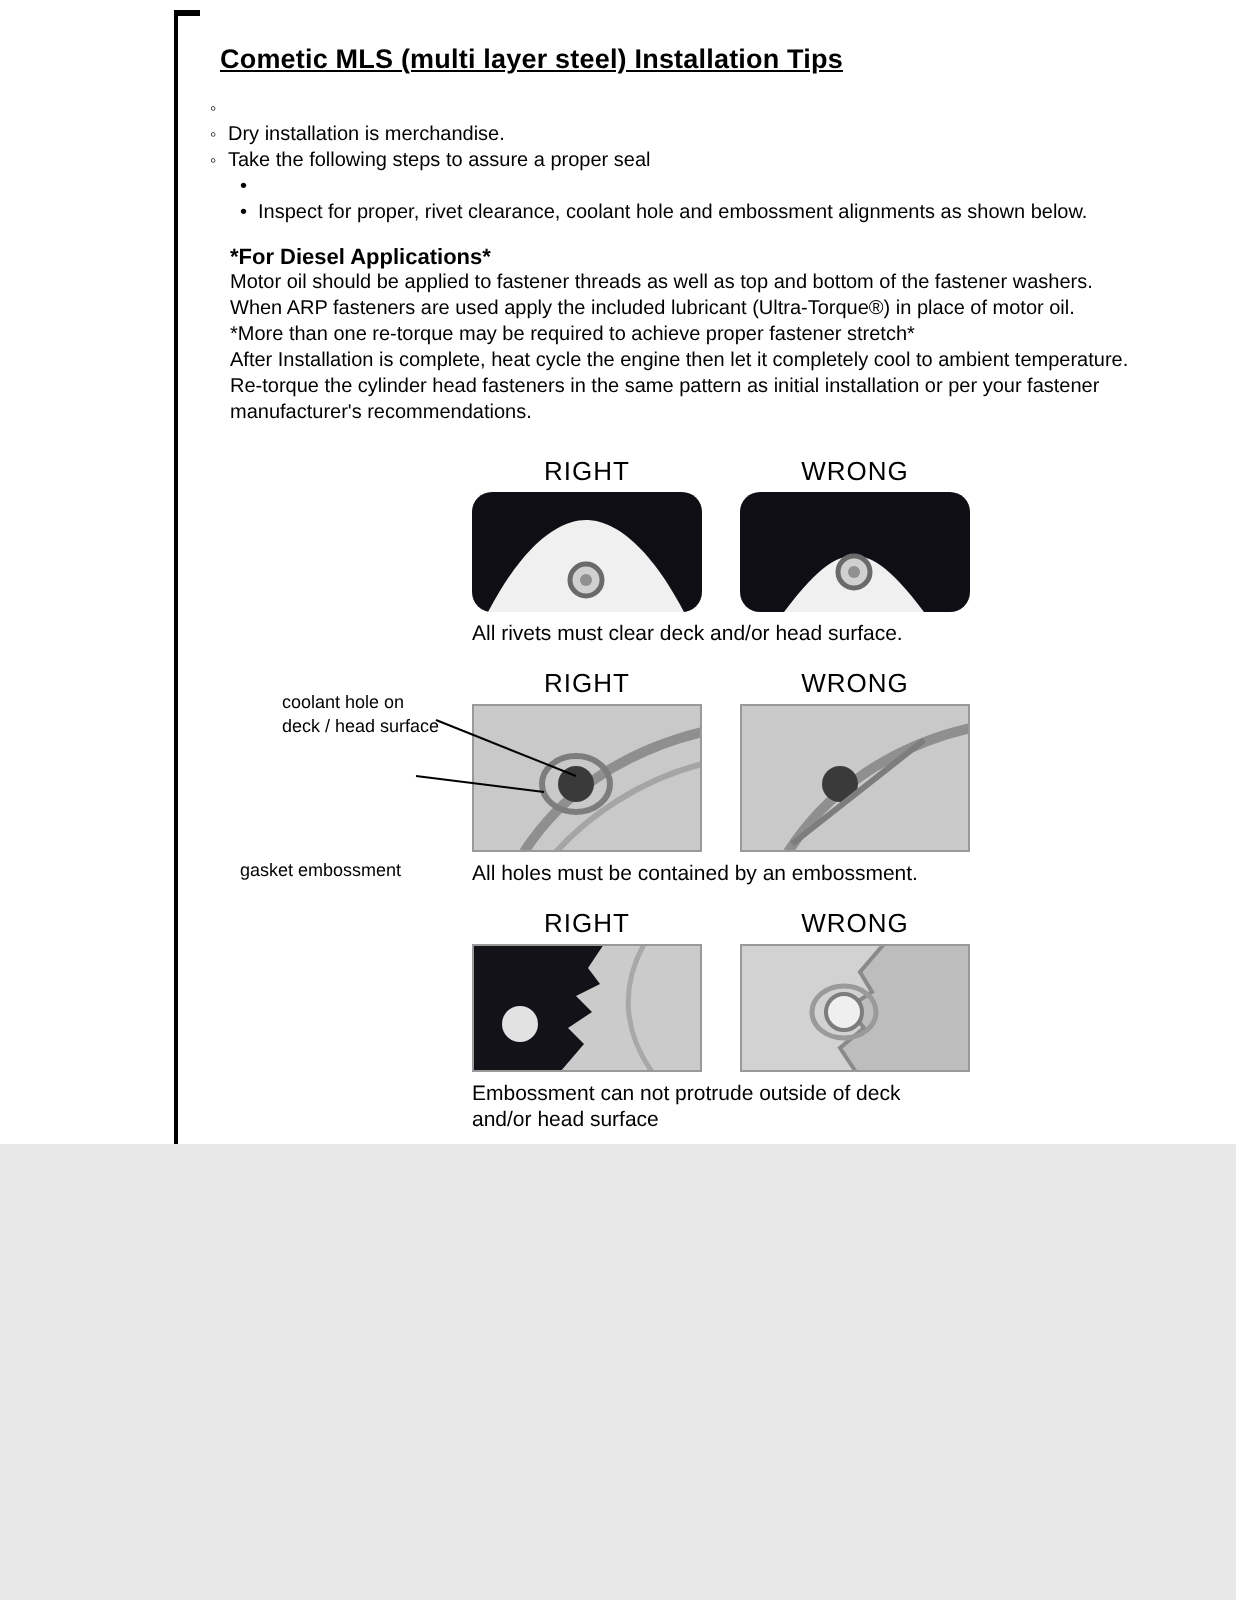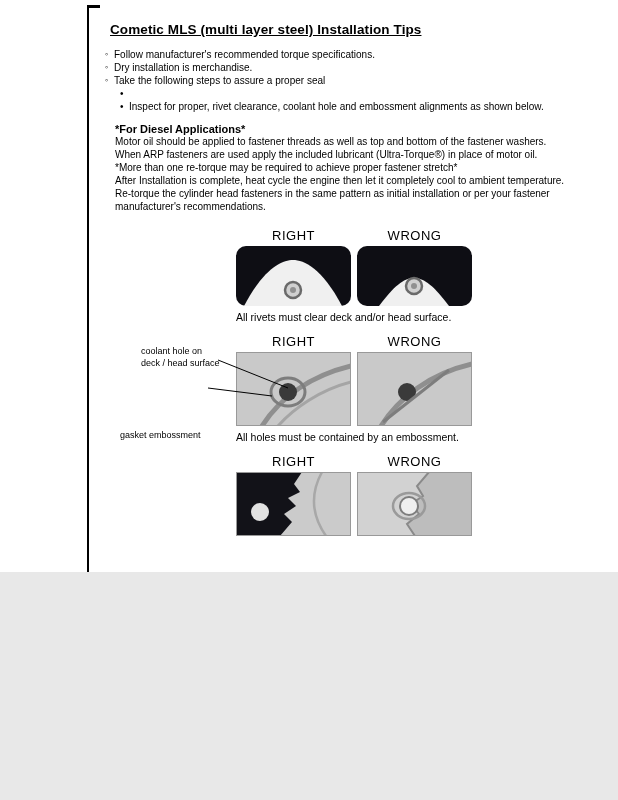--- a/index.html
+++ b/index.html
@@ -21,21 +21,21 @@
   .tips { margin-left:5px; font-size:10px; }
   .b-row { display:flex; line-height:13px; }
   .b-marker { width:9px; flex:none; font-size:9px; }
   .sub { margin-left:15px; }
   .sub .b-marker { font-size:10px; }
 
   .diesel-h { margin:10px 0 0 15px; font-size:11px; font-weight:bold; }
   .para { margin:0 0 0 15px; font-size:10px; line-height:13px; width:460px; }
 
   .figures { position:absolute; left:100px; top:228px; width:510px; }
-  .fig-row { position:relative; margin-left:136px; display:flex; gap:6px; }
+  .fig-row { position:relative; margin-left:136px; display:flex; gap:19px; }
   .fig-col { width:115px; flex:none; }
   .fig-label { text-align:center; font-size:13px; letter-spacing:0.5px; margin-bottom:3px; }
   .fig-img { display:block; width:115px; }
   .fig-caption { margin:5px 0 10px 136px; font-size:10.5px; line-height:13px; }
   .fig-caption.narrow { width:242px; }
 
   .ann-coolant { position:absolute; left:-95px; top:12px; width:84px; font-size:9px; line-height:11.5px; }
   .ann-emboss  { position:absolute; left:-116px; top:64px; font-size:9px; white-space:nowrap;margin-top:32px; }
   .leader { position:absolute; left:-30px; top:18px; width:110px; height:56px; pointer-events:none; overflow:visible; }
 
@@ -52,21 +52,20 @@
 <div class="page">
   <div class="left-rule"></div>
   <div class="left-rule-nub"></div>
 
   <div class="content">
     <h1 class="title">Cometic MLS (multi layer steel) Installation Tips</h1>
 
     <div class="tips">
       <div class="b-row">
         <span class="b-marker">◦</span>
-        <span>Follow manufacturer's recommended torque specifications.</span>
       </div>
       <div class="b-row">
         <span class="b-marker">◦</span>
         <span>Dry installation is merchandise.</span>
       </div>
       <div class="b-row">
         <span class="b-marker">◦</span>
         <span>Take the following steps to assure a proper seal</span>
       </div>
       <div class="sub">
@@ -160,20 +159,21 @@
         <svg class="fig-img" viewBox="0 0 115 64">
           <rect width="115" height="64" fill="#d2d2d2"></rect>
           <path d="M72,0 L60,14 L66,24 L54,32 L62,42 L50,52 L58,64 L115,64 L115,0 Z" fill="#bdbdbd"></path>
           <path d="M72,0 L60,14 L66,24 L54,32 L62,42 L50,52 L58,64" stroke="#8a8a8a" stroke-width="2" fill="none"></path>
           <ellipse cx="52" cy="34" rx="16" ry="13" fill="none" stroke="#9a9a9a" stroke-width="2.5"></ellipse>
           <circle cx="52" cy="34" r="9" fill="#efefef" stroke="#7d7d7d" stroke-width="2"></circle>
           <rect x="0.5" y="0.5" width="114" height="63" fill="none" stroke="#999" stroke-width="1"></rect>
         </svg>
       </div>
     </div>
+    <div class="fig-caption narrow">Embossment can not protrude outside of deck and/or head surface</div>
 
   </div>
 
   <div class="disclaimer">
     <div class="disc-h">Warranty Disclaimer*</div>
     <p class="disc-p">Due to the nature of performance applications, the parts in this catalog are sold without any express warranty or any implied warranty of merchantability or fitness for a particular purpose.  Cometic Gasket Inc., shall not, under any circumstances, be liable for any special, incidental or consequential damages, including, person, party or property, but not limited to, damage, or loss of property or equipment, loss of profits or revenue, cost of purchased or replacement goods, or claims of customers of the purchase, which may arise and/or result from sale, installation or use of these parts.  Installation of these parts could adversely affect the motor manufacturers warranty coverage.</p>
     <p class="disc-p">VENUE-The agreed upon venue, in the event of dispute whatsoever between the parties, whether instituted by either party, including, but not limited to, contract terms, payment terms, delivery, type, defects, sufficiency of product, shall be the Court of Common Pleas, Lake County, Ohio or the Painesville Municipal Court, Lake County, Ohio, depending on the amount in controversy. This agreement shall be governed by and construed under the laws of the State of Ohio.</p>
     <p class="disc-p">All prices and terms are subject to change without notice.</p>
     <p class="disc-p">Terms COD- Secured with a completed dealer/jobber application on File, COD-Company check with a current credit card number on file.  Open accounts may be established by well rated firms.  A credit application is available upon request.  Open accounts are due payable Net 30 days from date of invoice.  No statement will be sent.  If an account becomes 60 or more days past due, it is subject to being placed on credit hold.  No orders will be shipped or new orders accepted until past due balance is paid.  If an account becomes 90 or more days past due, it is subject to being placed for collections.  All costs of collection are the responsibility of the customer, including attorney fees, court costs, and other expenses of litigation.</p>
     <p class="disc-p">Returns- Authorized (RGA) must be obtained in advance on all returns.  A packing slip or invoice number must accompany the merchandise.  No returns after 30 days from invoice date.  All returns are subject to a 25% restocking charge.  All custom designed and custom manufactured gaskets are non-returnable.</p>

